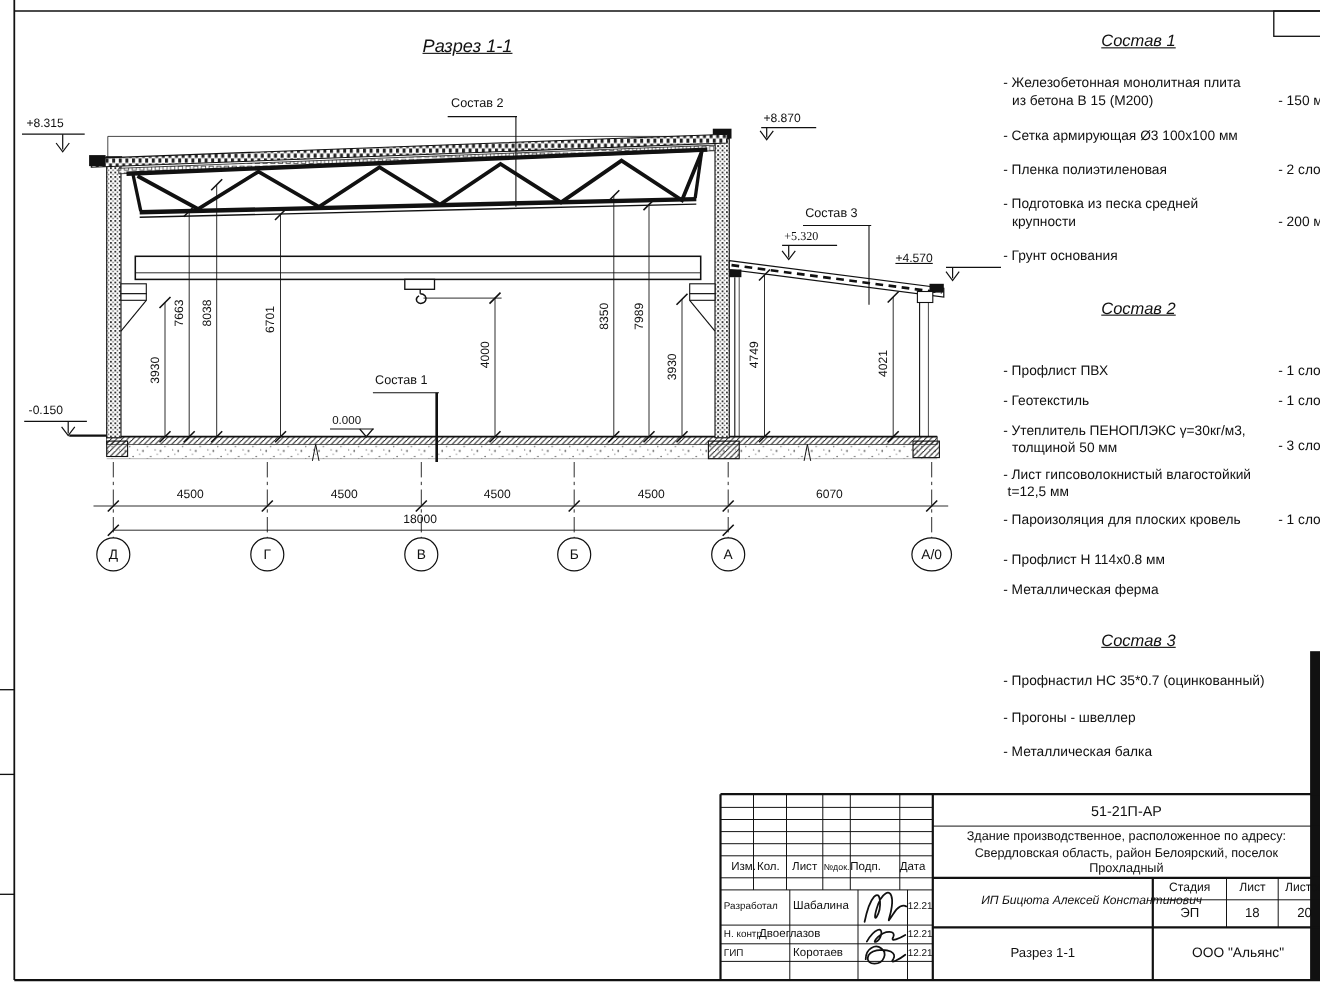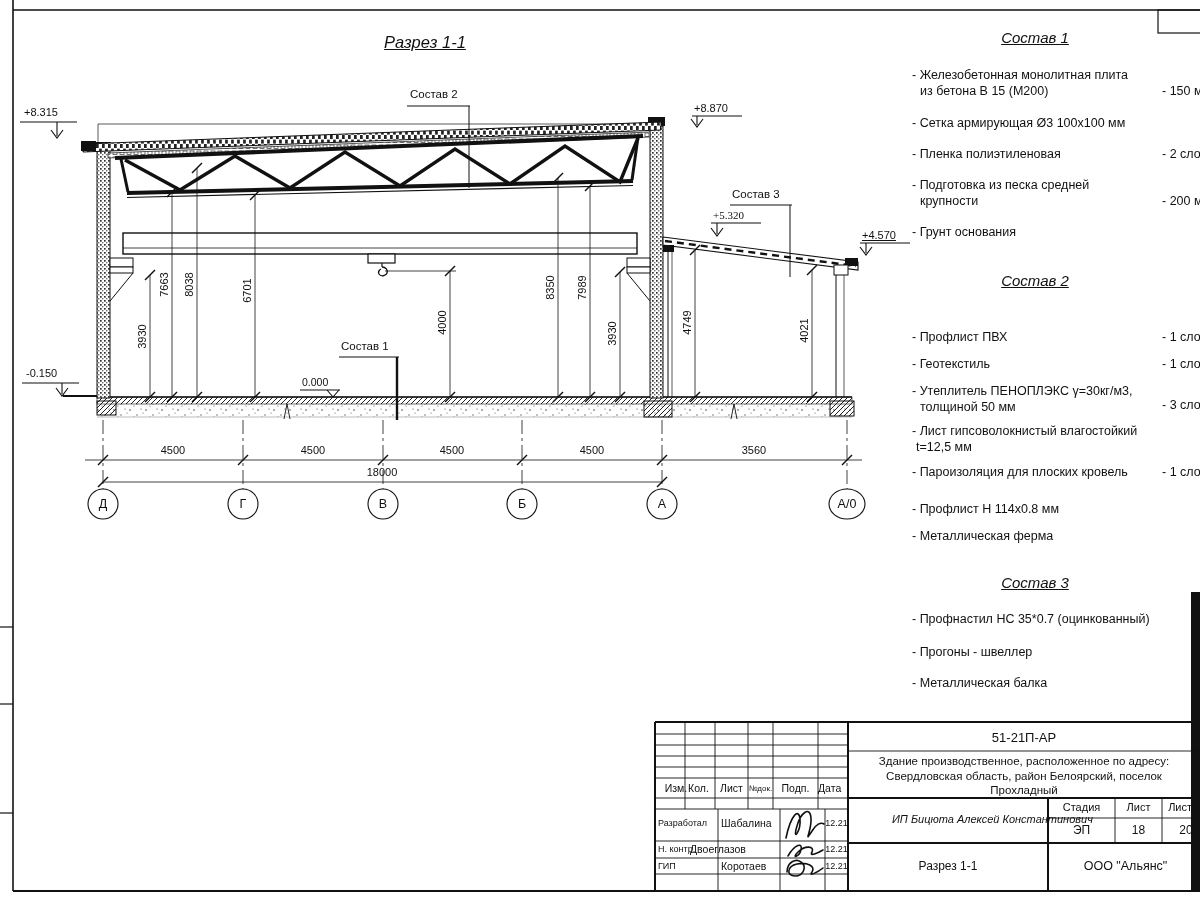--- a/index.html
+++ b/index.html
@@ -275,38 +275,38 @@
 
 <div class="abs lbl" style="left:410px;top:88px;">Состав 2</div>
 <div class="abs lbl" style="left:341px;top:340px;">Состав 1</div>
 <div class="abs lbl" style="left:732px;top:188px;">Состав 3</div>
 
 <div class="abs elev" style="left:24px;top:106px;">+8.315</div>
 <div class="abs elev" style="left:26px;top:367px;">-0.150</div>
 <div class="abs elev" style="left:302px;top:376px;font-size:10.5px;">0.000</div>
 <div class="abs elev" style="left:694px;top:102px;">+8.870</div>
 <div class="abs elev" style="left:713px;top:209px;font-family:Liberation Serif, serif;">+5.320</div>
-<div class="abs elev" style="left:862px;top:229px;text-decoration:underline;">+4.570</div>
+<div class="abs elev" style="left:814px;top:229px;text-decoration:underline;">+4.570</div>
 
 <div class="abs dimv" style="left:120px;top:330px;">3930</div>
 <div class="abs dimv" style="left:142px;top:278px;">7663</div>
 <div class="abs dimv" style="left:167px;top:278px;">8038</div>
 <div class="abs dimv" style="left:225px;top:284px;">6701</div>
 <div class="abs dimv" style="left:420px;top:316px;">4000</div>
 <div class="abs dimv" style="left:528px;top:281px;">8350</div>
 <div class="abs dimv" style="left:560px;top:281px;">7989</div>
 <div class="abs dimv" style="left:590px;top:327px;">3930</div>
 <div class="abs dimv" style="left:665px;top:316px;">4749</div>
 <div class="abs dimv" style="left:782px;top:324px;">4021</div>
 
 <div class="abs dim c" style="left:143px;top:444px;width:60px;">4500</div>
 <div class="abs dim c" style="left:283px;top:444px;width:60px;">4500</div>
 <div class="abs dim c" style="left:422px;top:444px;width:60px;">4500</div>
 <div class="abs dim c" style="left:562px;top:444px;width:60px;">4500</div>
-<div class="abs dim c" style="left:724px;top:444px;width:60px;">3560</div>
+<div class="abs dim c" style="left:724px;top:444px;width:60px;">6070</div>
 <div class="abs dim c" style="left:352px;top:466px;width:60px;">18000</div>
 
 <div class="abs axl" style="left:85px;top:497px;">Д</div>
 <div class="abs axl" style="left:225px;top:497px;">Г</div>
 <div class="abs axl" style="left:365px;top:497px;">В</div>
 <div class="abs axl" style="left:504px;top:497px;">Б</div>
 <div class="abs axl" style="left:644px;top:497px;">А</div>
 <div class="abs axl" style="left:829px;top:497px;">А/0</div>
 
 <div class="abs sect-title" style="left:985px;top:29px;width:100px;text-align:center;">Состав 1</div>
@@ -343,21 +343,21 @@
 
 <div class="abs tb tb-lg c" style="left:848px;top:730px;width:352px;font-size:13px;">51-21П-АР</div>
 <div class="abs tb c" style="left:848px;top:755px;width:352px;font-size:11.5px;">Здание производственное, расположенное по адресу:</div>
 <div class="abs tb c" style="left:848px;top:770px;width:352px;font-size:11.5px;">Свердловская область, район Белоярский, поселок</div>
 <div class="abs tb c" style="left:848px;top:784px;width:352px;font-size:11.5px;">Прохладный</div>
 
 <div class="abs tb c" style="left:655px;top:782px;width:42px;font-size:10.5px;">Изм.</div>
 <div class="abs tb c" style="left:685px;top:782px;width:27px;font-size:10.5px;">Кол.</div>
 <div class="abs tb c" style="left:715px;top:782px;width:33px;font-size:10.5px;">Лист</div>
 <div class="abs tb c" style="left:748px;top:784px;width:25px;font-size:8px;">№док.</div>
-<div class="abs tb c" style="left:773px;top:782px;width:45px;font-size:10.5px;">Подп.</div>
+<div class="abs tb c" style="left:773px;top:782px;width:24px;font-size:10.5px;">Подп.</div>
 <div class="abs tb c" style="left:818px;top:782px;width:20px;font-size:10.5px;">Дата</div>
 
 <div class="abs tb tb-small" style="left:658px;top:818px;">Разработал</div>
 <div class="abs tb tb-med" style="left:721px;top:817px;">Шабалина</div>
 <div class="abs tb tb-small c" style="left:825px;top:818px;width:23px;">12.21</div>
 <div class="abs tb tb-small" style="left:658px;top:844px;">Н. контр.</div>
 <div class="abs tb tb-med" style="left:690px;top:843px;">Двоеглазов</div>
 <div class="abs tb tb-small c" style="left:825px;top:844px;width:23px;">12.21</div>
 <div class="abs tb tb-small" style="left:658px;top:861px;">ГИП</div>
 <div class="abs tb tb-med" style="left:721px;top:860px;">Коротаев</div>

